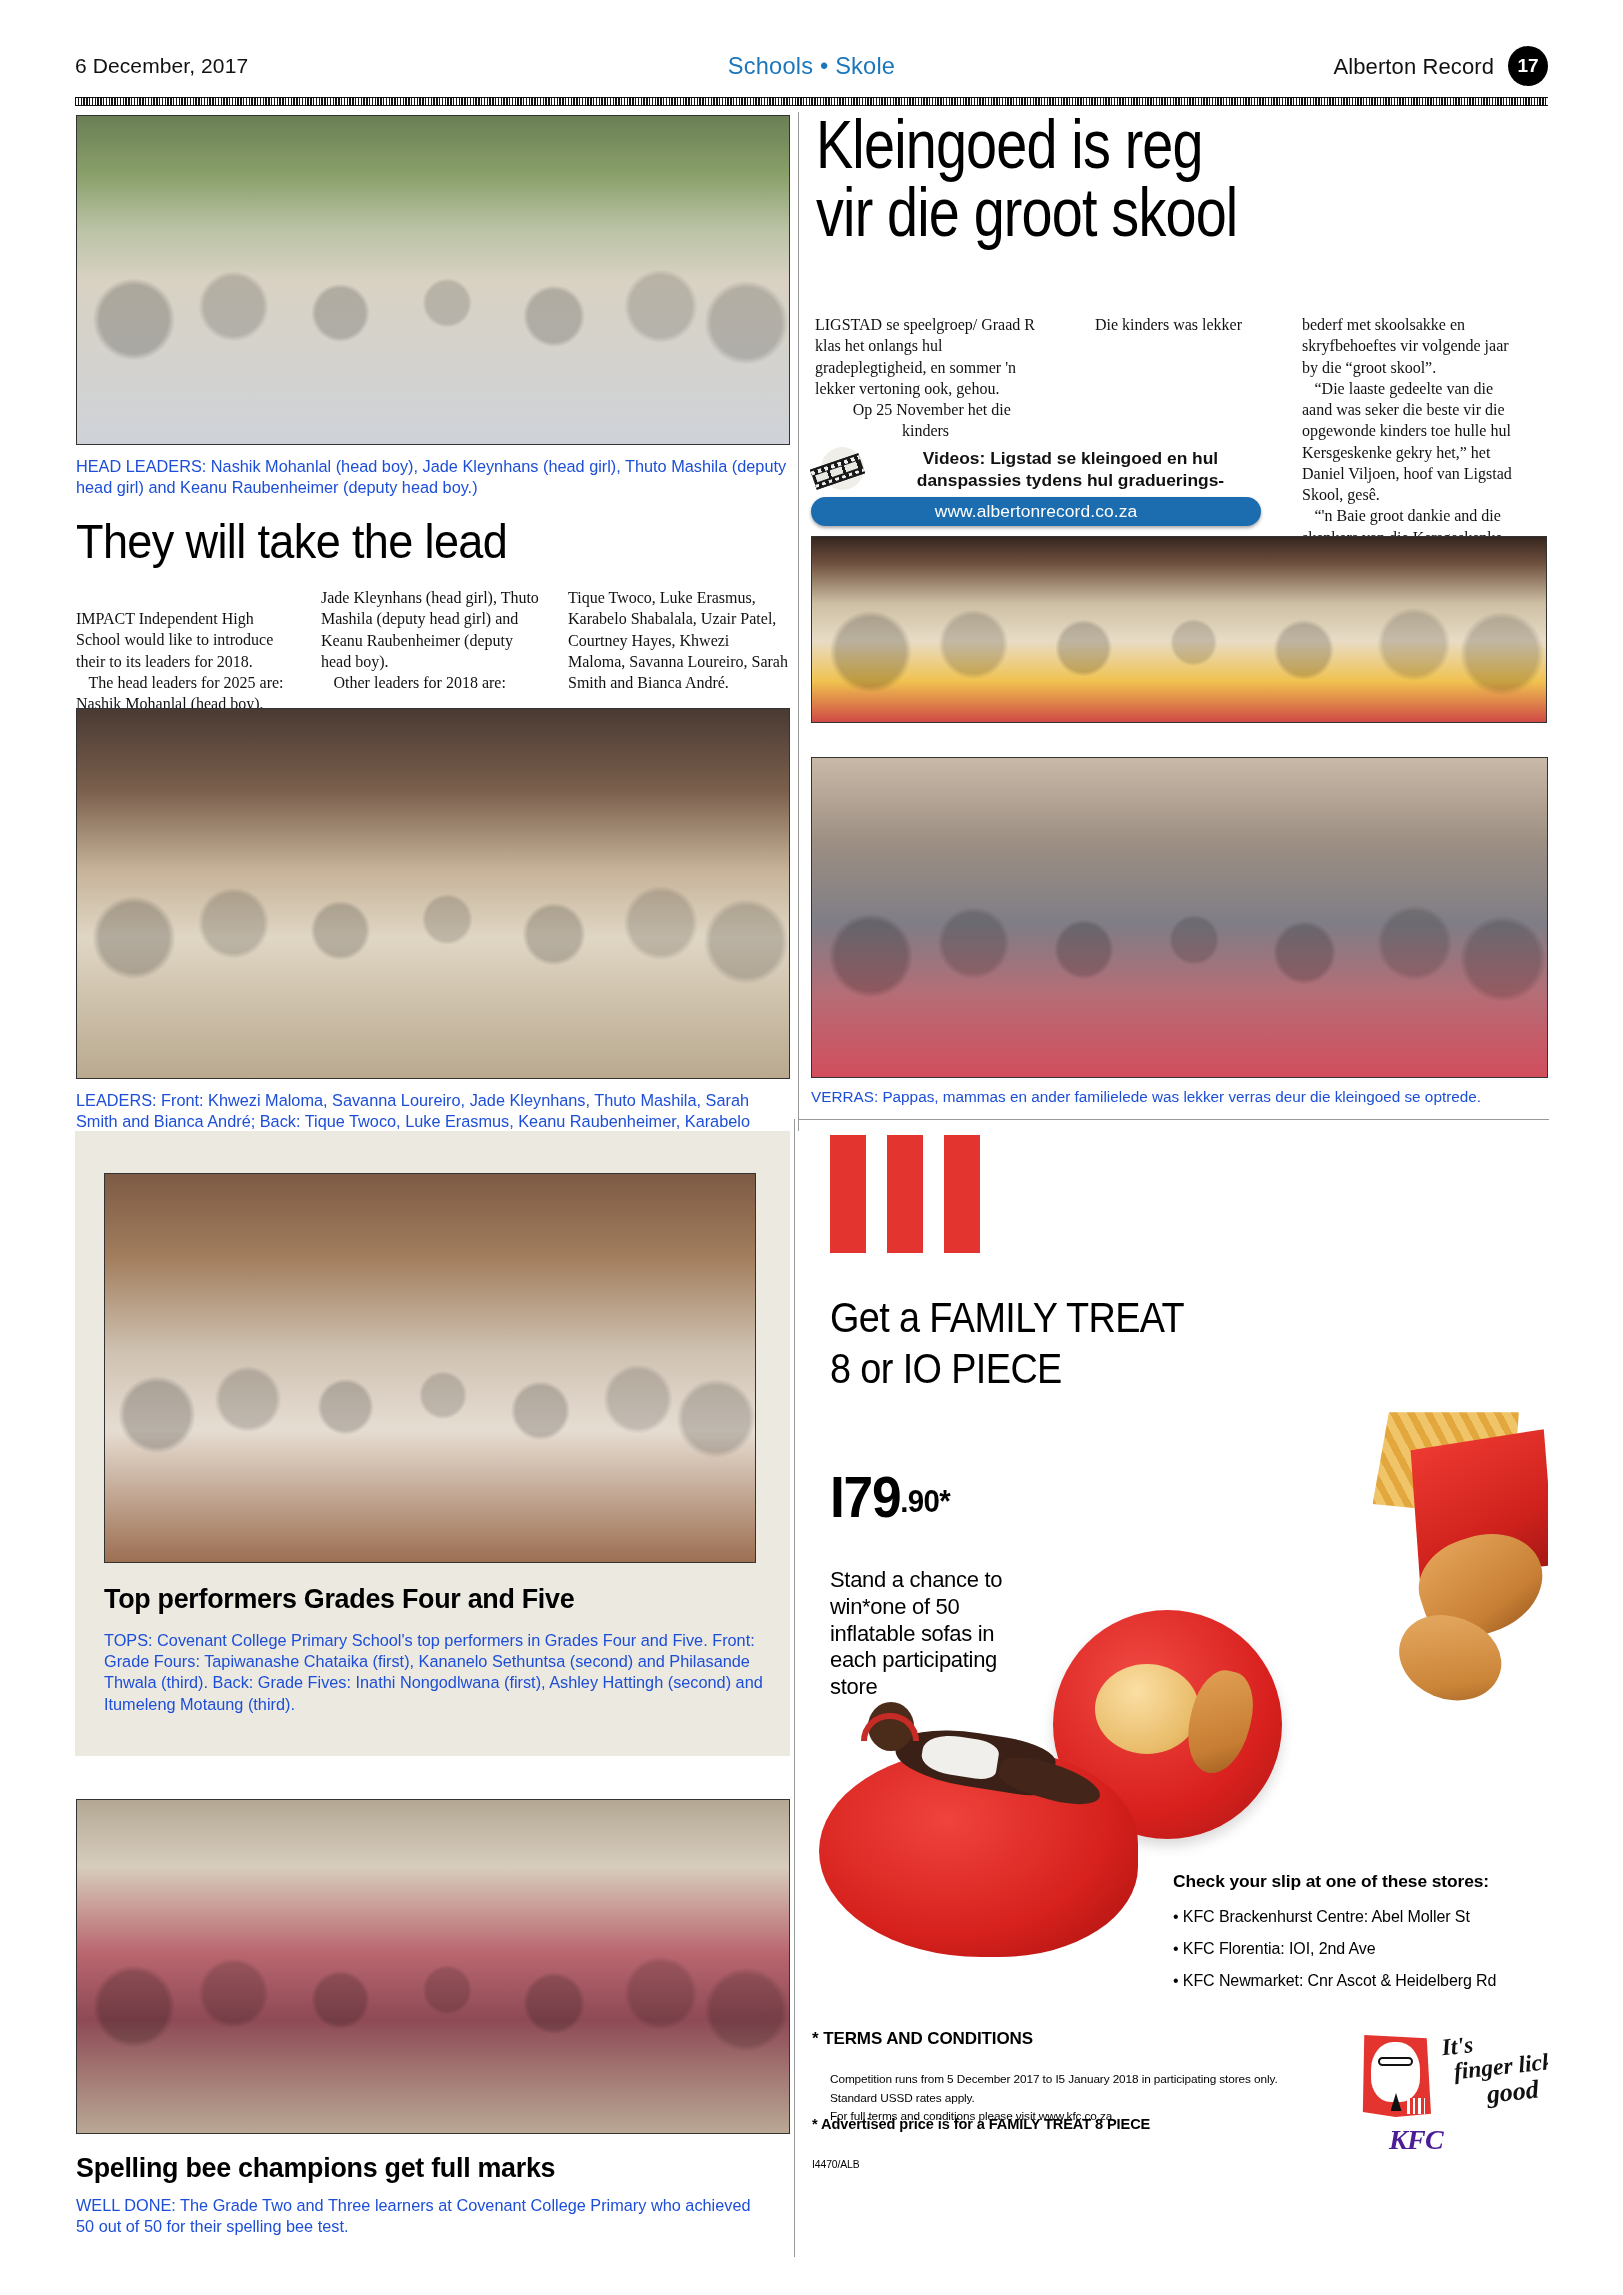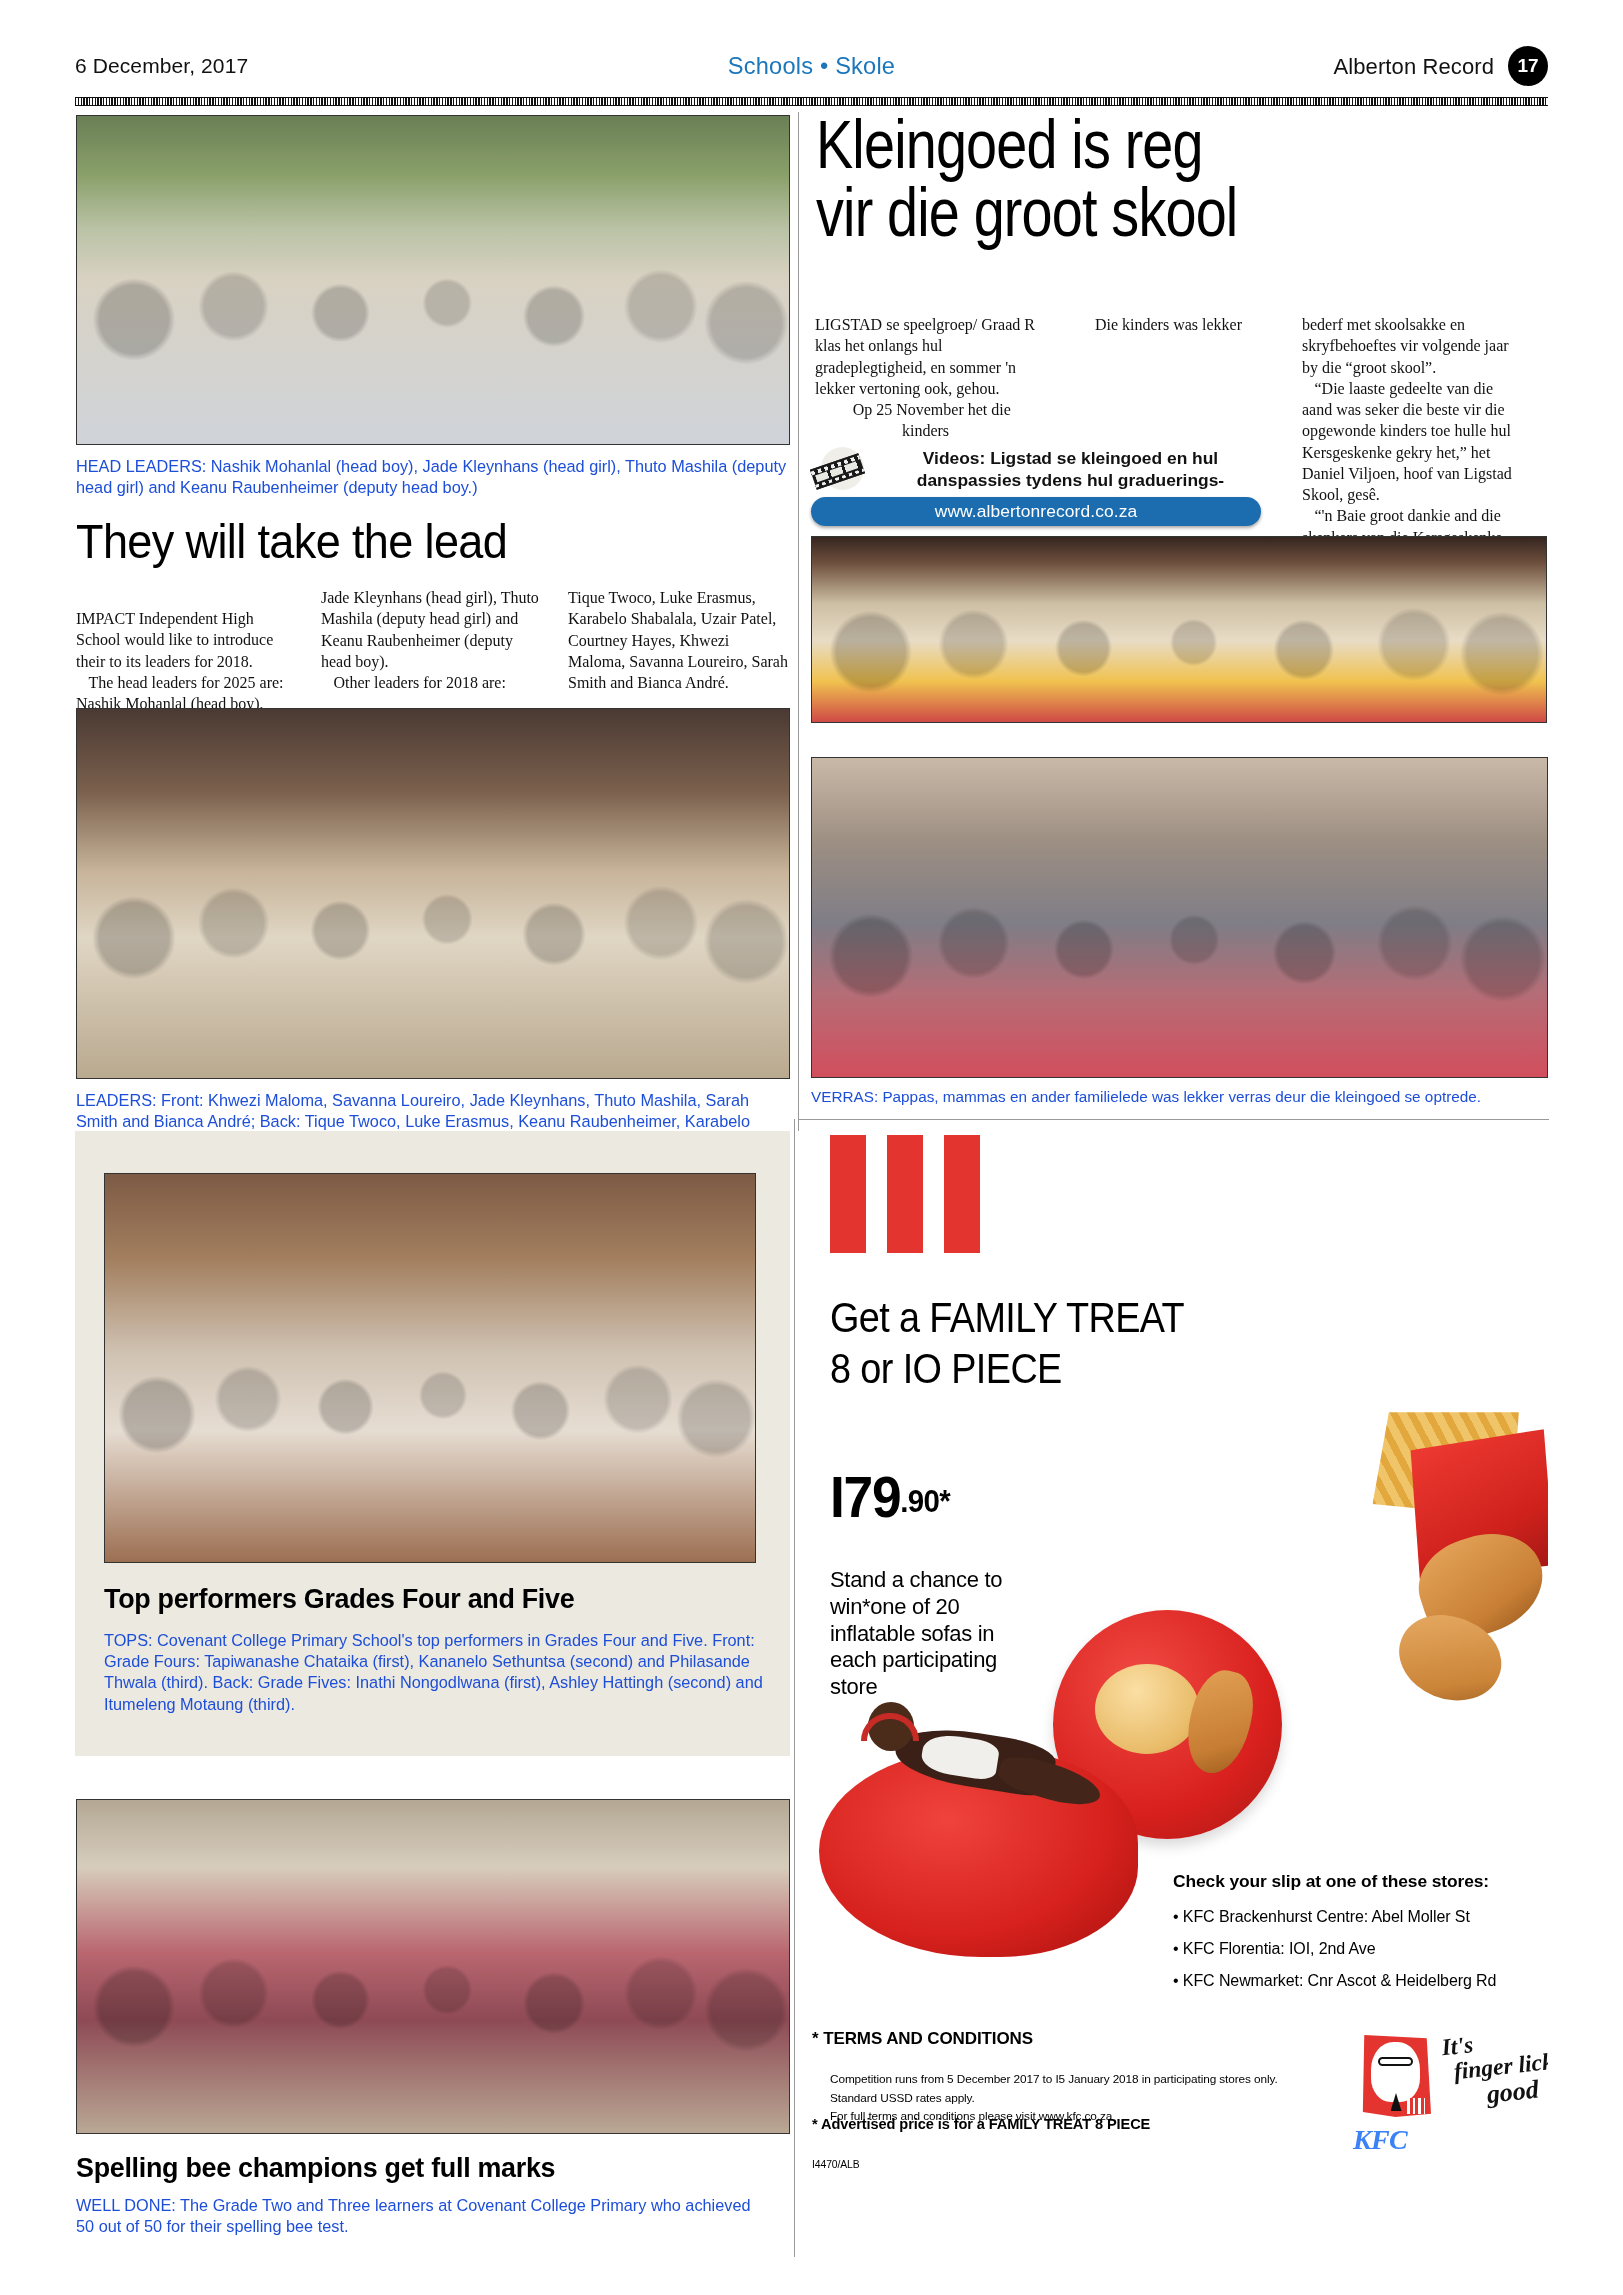--- a/index.html
+++ b/index.html
@@ -236,22 +236,23 @@
     position:absolute; left:30.5px; top:58px; width:11px; height:18px;
     background:#111; clip-path:polygon(50% 0,100% 100%,0 100%);
   }
   .kfc-colonel .stripes {
     position:absolute; right:5.6px; bottom:2.8px; width:18px; height:16.7px;
     background: repeating-linear-gradient(90deg,#fff 0 2.8px,#e3342f 2.8px 5.6px);
   }
   .kfc-word {
     position:absolute; left:0; top:89px; width:90px;
     font-size:28px; font-weight:bold; font-style:italic;
-    color:#3b82f6; letter-spacing:-0.7px;
+    color:#4c1d95; letter-spacing:-0.7px;
     font-family:"Liberation Serif", serif;
+    text-align:right;
   }
   .kfc-tagline {
     position:absolute; left:646px; top:897px; width:139px;
     font-family:"Liberation Serif", serif;
     font-style:italic; font-weight:bold;
     font-size:23.6px; line-height:1.05; color:#111;
     transform: rotate(-6deg);
   }
   .kfc-tagline .l2 { margin-left:9.7px; }
   .kfc-tagline .l3 { margin-left:40px; font-size:26px; }
@@ -485,21 +486,21 @@
 
     <div class="kfc-head">
       <span>Get a FAMILY TREAT</span>
       <span>8 or IO PIECE</span>
     </div>
 
     <div class="kfc-price">
       <span class="big">I79</span><span class="cents">.90*</span>
     </div>
 
-    <div class="kfc-stand">Stand a chance to win*one of 20 inflatable sofas in each participating store</div>
+    <div class="kfc-stand">Stand a chance to win*one of 50 inflatable sofas in each participating store</div>
 
     <div class="kfc-stores-title">Check your slip at one of these stores:</div>
     <div class="kfc-stores">
       <div>KFC Brackenhurst Centre: Abel Moller St</div>
       <div>KFC Florentia: IOI, 2nd Ave</div>
       <div>KFC Newmarket: Cnr Ascot &amp; Heidelberg Rd</div>
     </div>
 
     <div class="kfc-terms">
       <div class="tc-head">TERMS AND CONDITIONS</div>

